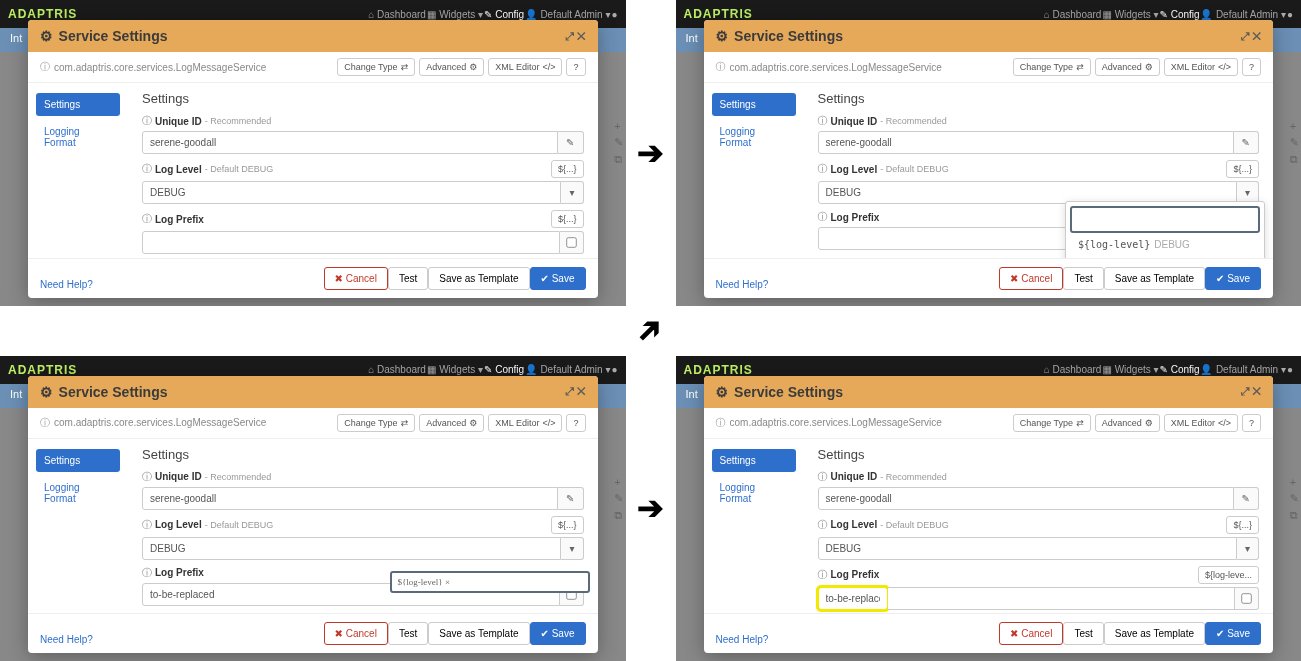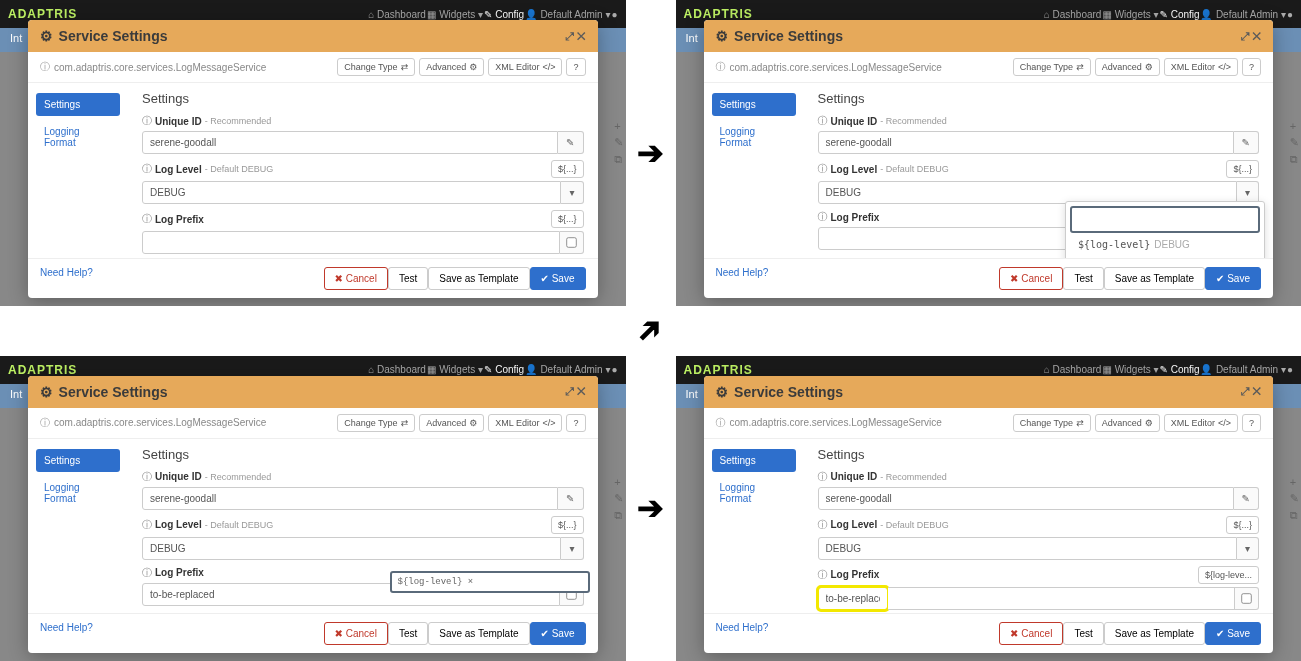--- a/index.html
+++ b/index.html
@@ -34,27 +34,27 @@
 .field-label{font-size:10px;color:#333;margin-bottom:3px;display:flex;align-items:center;gap:3px}
 .field-label .bold{font-weight:bold}
 .field-label .hint{color:#999;font-weight:normal;font-size:9px}
 .field-label .info-icon{color:#888;font-size:10px}
 .field-row{display:flex;gap:0}
 .input{flex:1;border:1px solid #ccc;border-radius:3px 0 0 3px;padding:5px 7px;font-size:10px;color:#555;background:#fff}
 .input-solo{border-radius:3px}
 .input-btn{border:1px solid #ccc;border-left:none;border-radius:0 3px 3px 0;padding:5px 8px;font-size:10px;background:#fafafa;color:#666;cursor:pointer}
 .chk-box{width:24px;border:1px solid #ccc;border-left:none;border-radius:0 3px 3px 0;display:flex;align-items:center;justify-content:center;background:#fafafa}
 .chk-box input{transform:scale(0.8)}
-.var-pill{position:absolute;border:2px solid #5a6a7a;border-radius:3px;background:#fff;padding:4px 6px;font-size:9px;font-family:Liberation Mono, monospace;color:#666;z-index:5}
+.var-pill{position:absolute;border:2px solid #5a6a7a;border-radius:3px;background:#fff;padding:4px 6px;font-size:9px;font-family:Liberation Serif, serif;color:#666;z-index:5}
 .dropdown{position:absolute;background:#fff;border:1px solid #ccc;border-radius:3px;box-shadow:0 2px 8px rgba(0,0,0,.15);font-size:10px;z-index:6}
 .dropdown-input{border:2px solid #5a6a7a;border-radius:3px;padding:4px;width:100%;margin-bottom:2px}
 .dropdown-item{padding:4px 8px;cursor:pointer}
 .dropdown-item .k{font-family:monospace;color:#555}
 .dropdown-item .v{color:#aaa;margin-left:4px}
-.modal-ftr{border-top:1px solid #eee;padding:8px 12px;display:flex;align-items:flex-start;font-size:10px}
+.modal-ftr{border-top:1px solid #eee;padding:8px 12px;display:flex;align-items:flex-end;font-size:10px}
 .modal-ftr .help{color:#2e6fcc;cursor:pointer}
 .modal-ftr .actions{margin-left:auto;display:flex;}
 .btn{padding:5px 10px;border:1px solid #ccc;border-radius:3px;font-size:10px;cursor:pointer;background:#fff}
 .btn-cancel{color:#c0392b;border-color:#c0392b}
 .btn-primary{background:#2e6fcc;color:#fff;border-color:#2e6fcc}
 .highlight-yellow{outline:3px solid #f3e800;outline-offset:-1px}
 .gutter-icons{position:absolute;right:2px;top:120px;display:flex;flex-direction:column;gap:4px;font-size:11px;color:#666}
 </style>
 </head>
 <body>

